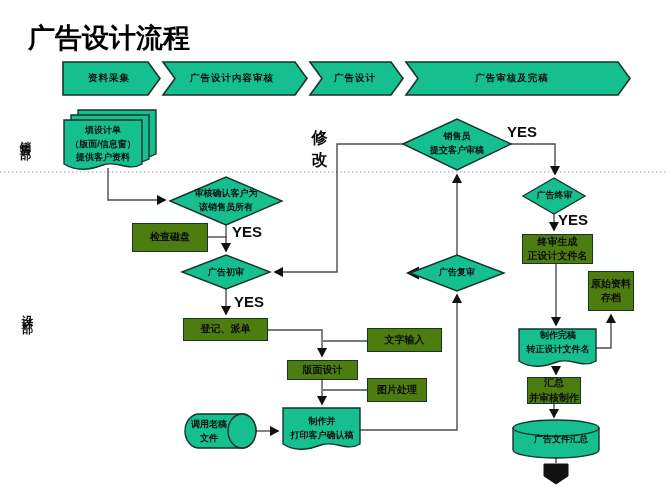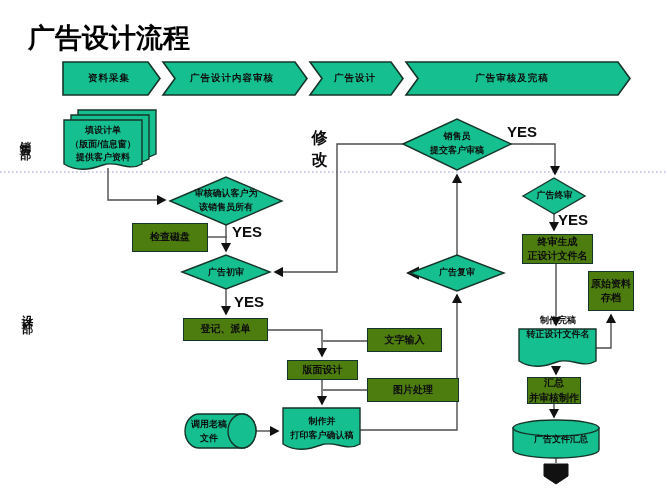--- a/index.html
+++ b/index.html
@@ -96,21 +96,21 @@
   <div class="lbl phase-label" style="left:315px;top:62px;width:80px;height:33px;">广告设计</div>
   <div class="lbl phase-label" style="left:412px;top:62px;width:200px;height:33px;">广告审核及完稿</div>
 
   <div class="lbl vert" style="left:14px;top:107px;width:22px;height:58px;">销售部</div>
   <div class="lbl vert" style="left:16px;top:281px;width:22px;height:58px;">设计部</div>
 
   <div class="rect-node" style="left:132px;top:223px;width:76px;height:29px;">检查磁盘</div>
   <div class="rect-node" style="left:183px;top:318px;width:85px;height:23px;">登记、派单</div>
   <div class="rect-node" style="left:367px;top:328px;width:75px;height:24px;">文字输入</div>
   <div class="rect-node" style="left:287px;top:360px;width:71px;height:20px;">版面设计</div>
-  <div class="rect-node" style="left:367px;top:378px;width:92px;height:24px;">图片处理</div>
+  <div class="rect-node" style="left:367px;top:378px;width:60px;height:24px;">图片处理</div>
   <div class="rect-node" style="left:522px;top:234px;width:71px;height:30px;">终审生成
 正设计文件名</div>
   <div class="rect-node" style="left:588px;top:271px;width:46px;height:40px;">原始资料
 存档</div>
   <div class="rect-node" style="left:527px;top:377px;width:54px;height:27px;">汇总
 并审核制作</div>
 
   <div class="lbl node-label" style="left:174px;top:183px;width:104px;height:36px;">审核确认客户为
 该销售员所有</div>
   <div class="lbl node-label" style="left:64px;top:121px;width:78px;height:47px;">填设计单
@@ -118,21 +118,21 @@
 提供客户资料</div>
   <div class="lbl node-label" style="left:184px;top:262px;width:84px;height:21px;">广告初审</div>
   <div class="lbl node-label" style="left:285px;top:411px;width:74px;height:36px;">制作并
 打印客户确认稿</div>
   <div class="lbl node-label" style="left:185px;top:416px;width:48px;height:31px;">调用老稿
 文件</div>
   <div class="lbl node-label" style="left:409px;top:126px;width:96px;height:36px;">销售员
 提交客户审稿</div>
   <div class="lbl node-label" style="left:414px;top:262px;width:86px;height:22px;">广告复审</div>
   <div class="lbl node-label" style="left:524px;top:185px;width:61px;height:22px;">广告终审</div>
-  <div class="lbl node-label" style="left:520px;top:312px;width:76px;height:31px;">制作完稿
+  <div class="lbl node-label" style="left:520px;top:327px;width:76px;height:31px;">制作完稿
 转正设计文件名</div>
   <div class="lbl node-label" style="left:499px;top:431px;width:86px;height:18px;margin-left:19px;">广告文件汇总</div>
 
   <div class="lbl modify" style="left:311px;top:127px;width:17px;height:44px;">修改</div>
   <div class="lbl yes" style="left:507px;top:124px;width:30px;height:15px;">YES</div>
   <div class="lbl yes" style="left:232px;top:224px;width:30px;height:15px;">YES</div>
   <div class="lbl yes" style="left:234px;top:294px;width:30px;height:15px;">YES</div>
   <div class="lbl yes" style="left:558px;top:212px;width:30px;height:15px;">YES</div>
 
 </div>

